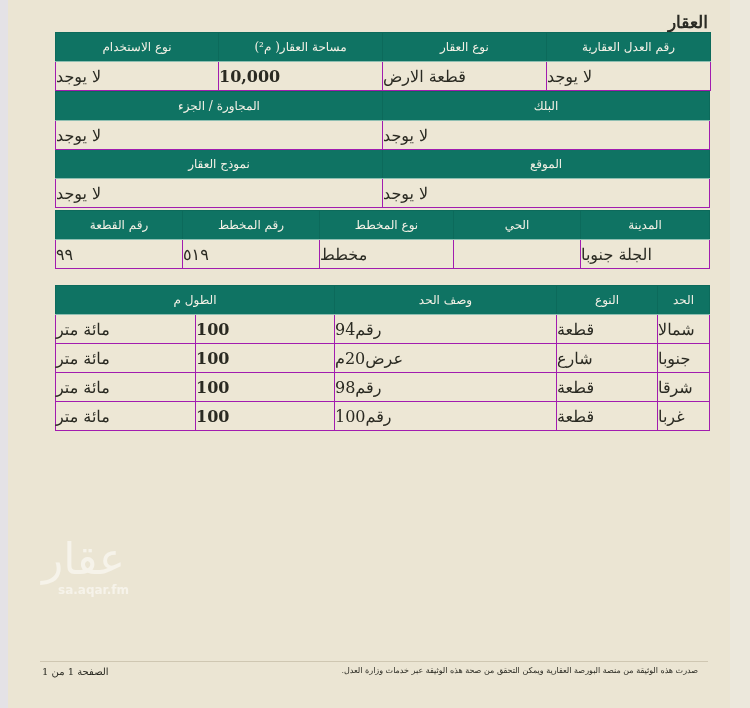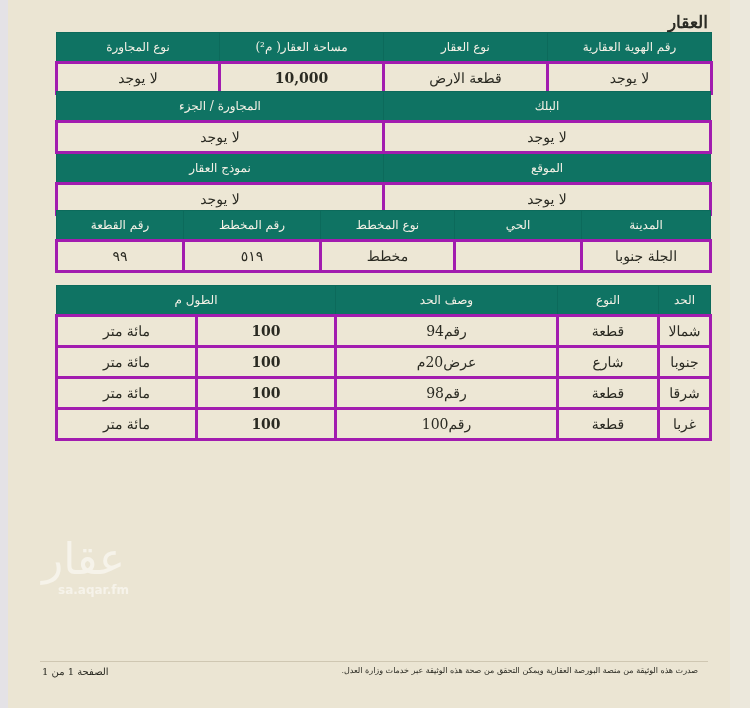--- a/index.html
+++ b/index.html
@@ -18,22 +18,22 @@
   table.grid {
     position: absolute; left: 55px; width: 654px;
     border-collapse: collapse; table-layout: fixed; direction: rtl;
   }
   table.grid th {
     background: #0f7363; color: #f4f1e6; font-weight: normal;
     font-size: 12px; text-align: center; padding: 0; height: 28px;
     border: 1px solid #0c6a5b; border-bottom: 1px solid #8fbfb2;
   }
   table.grid td {
-    font-size: 14px; text-align: center; padding: 0; height: 28px;
-    border: 3px solid #a21caf; background: #ede7d5; color: #2a2a22;
+    font-size: 16px; text-align: left; padding: 0; height: 28px;
+    border: 1px solid #a21caf; background: #ede7d5; color: #2a2a22;
   }
   .num { font-family: "DejaVu Serif", "Liberation Serif", serif; font-weight: bold; font-size: 11px; margin-top: 28px; }
   #t1 { top: 32px; }
   #t2 { top: 91px; }
   #t3 { top: 210px; }
   #t4 { top: 285px; }
   .watermark {
     position: absolute; left: 38px; top: 535px; color: #f6f3ea;
     font-family: "DejaVu Sans", sans-serif; text-align: center;
   }
@@ -57,24 +57,24 @@
 
 <table class="grid" id="t1">
   <colgroup>
       <col style="width:164px">
       <col style="width:164px">
       <col style="width:164px">
       <col style="width:163px">
     </colgroup>
   <tbody>
       <tr>
-    <th>رقم الهوية العقارية</th>
+    <th>رقم العدل العقارية</th>
     <th>نوع العقار</th>
     <th>مساحة العقار( م²)</th>
-    <th>نوع المجاورة</th>
+    <th>نوع الاستخدام</th>
   </tr>
   <tr>
     <td>لا يوجد</td>
     <td>قطعة الارض</td>
     <td class="num">10,000</td>
     <td>لا يوجد</td>
   </tr>
 </tbody>
   </table>
 

